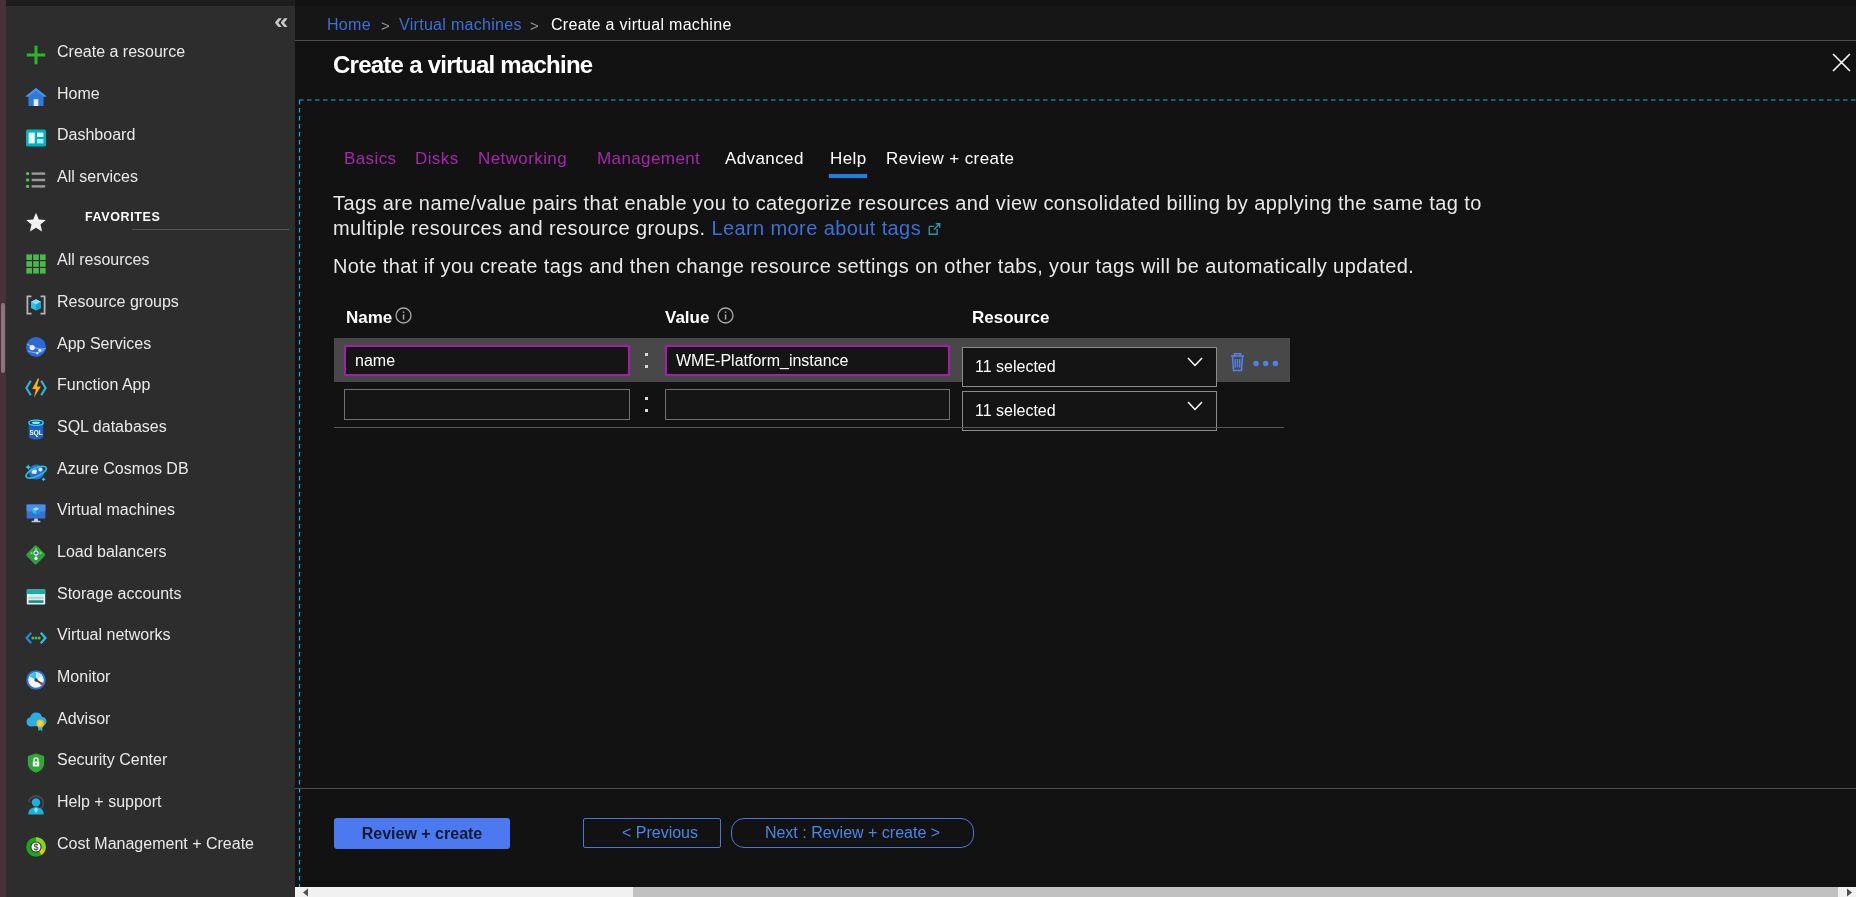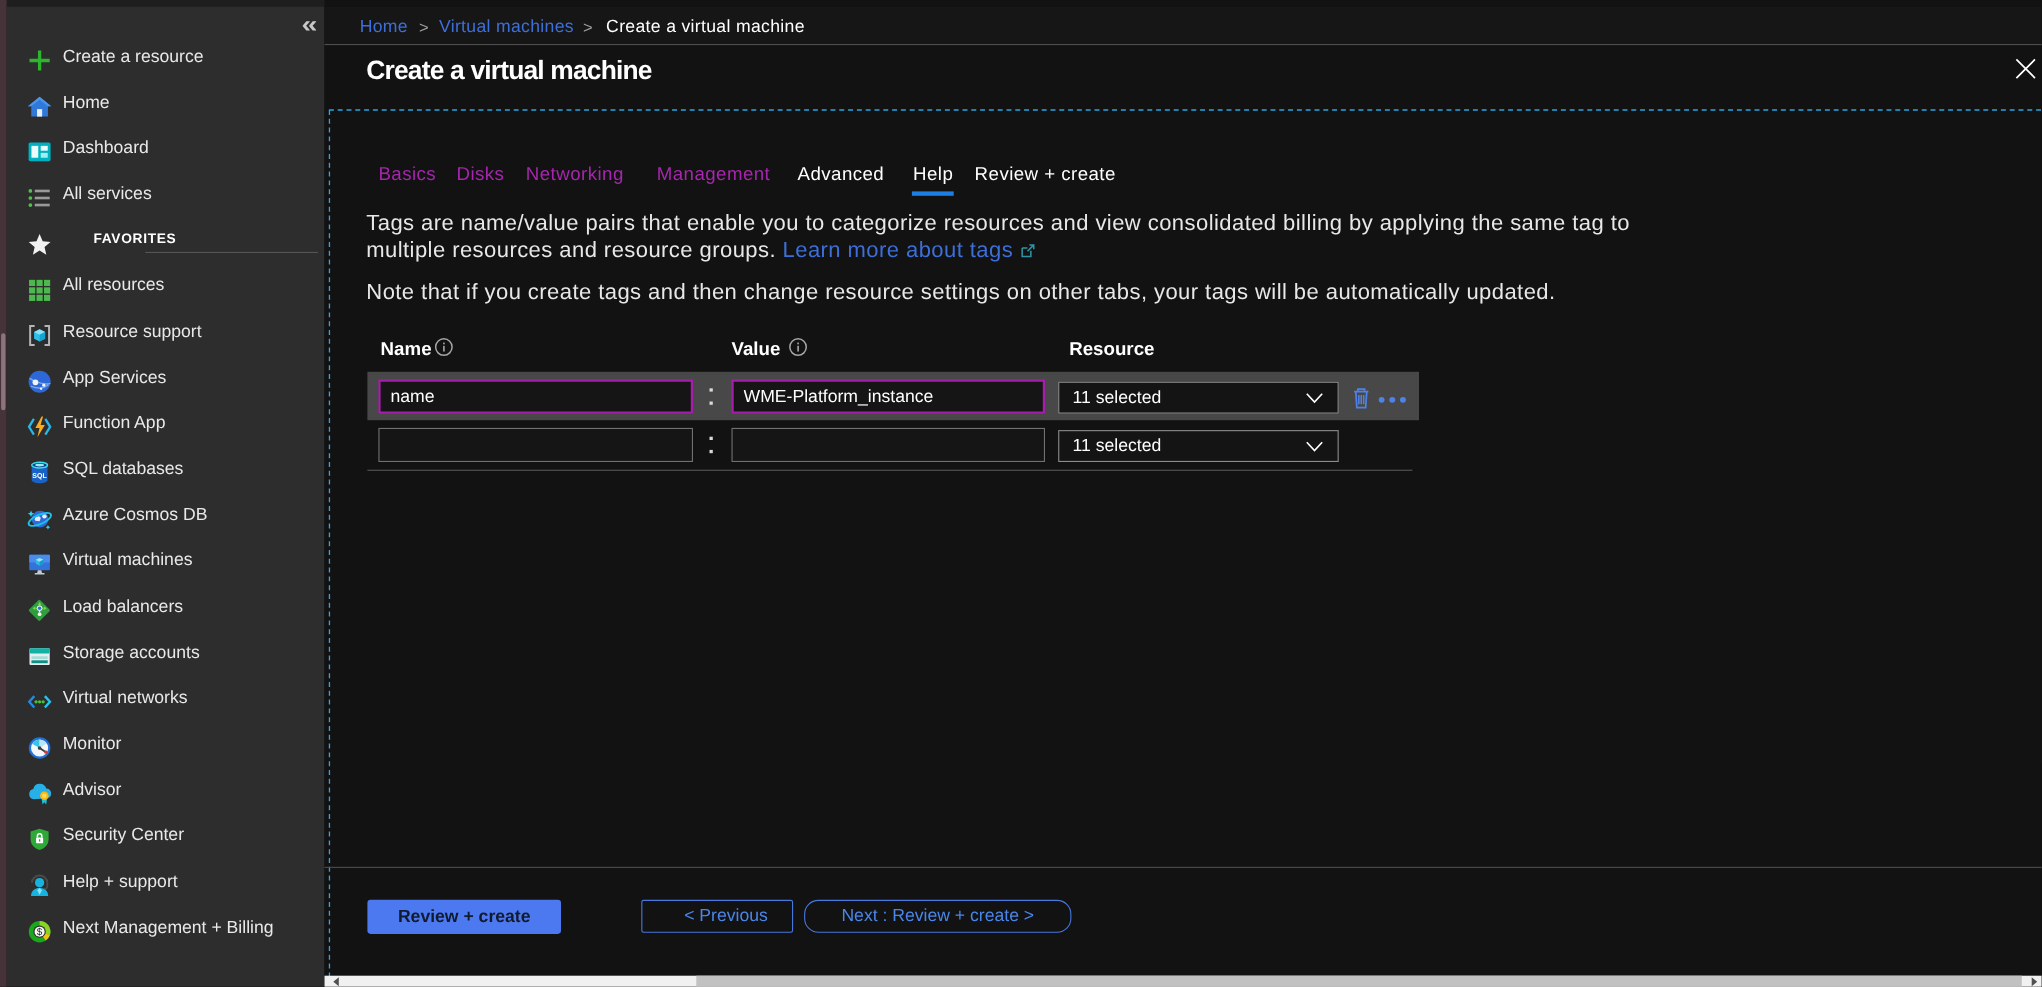--- a/index.html
+++ b/index.html
@@ -30,21 +30,21 @@
   .tab.done { color:#a626ae; }
   #tabline { position:absolute; left:829px; top:173.5px; width:38px; height:4px; background:#1b7fe4; }
   .para { position:absolute; font-size:20px; color:#e8e8e8; line-height:24.5px; letter-spacing:0.4px; white-space:nowrap; }
   
   .hdr { position:absolute; top:308px; font-size:17px; font-weight:bold; color:#ffffff; }
   #row1 { position:absolute; left:334px; top:338px; width:956px; height:44px; background:#484848; }
   .tin { position:absolute; height:31px; background:#151515; color:#ffffff; font-size:16px;
          font-family:"Liberation Sans", sans-serif; padding:0 9px; outline:none; }
   .tin.hot { border:2px solid #a51dab; border-radius:1px; }
   .tin.cold { border:1px solid #707070; }
-  .drop { position:absolute; left:962px; width:255px; height:29px; border:1px solid #8c8c8c; background:#141414;
+  .drop { position:absolute; left:962px; width:255px; height:40px; border:1px solid #8c8c8c; background:#141414;
           color:#fff; font-size:16px; display:flex; align-items:center; padding-left:12px; }
   #divider { position:absolute; left:334px; top:427px; width:950px; height:1px; background:#565656; }
   
   #footline { position:absolute; left:295px; top:788px; width:1561px; height:1px; background:#4e4e4e; }
   .btn { position:absolute; top:818px; font-size:16px; display:flex; align-items:center; justify-content:center; }
   #btn1 { left:334px; width:176px; height:31px; background:#4c79ef; color:#101b30; border-radius:3px; font-weight:600; }
   #btn2 { left:583px; width:138px; height:30px; border:1px solid #4877dd; color:#4a86ea; border-radius:2px;padding-left:16px; }
   #btn3 { left:731px; width:243px; height:30px; border:1px solid #4877dd; color:#4a86ea; border-radius:13px; }
   
   #sbtrack { position:absolute; left:295px; top:887px; width:1561px; height:10px; background:#f1f1f1; }
@@ -112,21 +112,21 @@
       </svg>
       <span>All resources</span>
     </div>
 <div class="sbi" style="top:287px">
       <svg viewBox="0 0 24 24">
         <path d="M7.5 3.4 H3.4 V20.6 H7.5 M16.5 3.4 H20.6 V20.6 H16.5" fill="none" stroke="#b5b5b5" stroke-width="1.8"></path>
         <path d="M12 6.3 L17 8.8 V14.9 L12 17.5 L7 14.9 V8.8 Z" fill="#2fc0e8"></path>
         <path d="M12 6.3 L17 8.8 L12 11.4 L7 8.8 Z" fill="#8ce2f5"></path>
         <path d="M12 11.4 L17 8.8 V14.9 L12 17.5 Z" fill="#15a4d0"></path>
       </svg>
-      <span>Resource support</span>
+      <span>Resource groups</span>
     </div>
 <div class="sbi" style="top:328.6px">
       <svg viewBox="0 0 24 24">
         <circle cx="12" cy="12" r="10" fill="#2d68d8"></circle>
         <path d="M3 9 C9 13 17 15 21.8 13.5 M4 16 C10 18.5 16 18 20 15" stroke="#7fa8ea" stroke-width="1.3" fill="none"></path>
         <circle cx="8.2" cy="12.6" r="2.6" fill="#f0f4fa"></circle>
         <circle cx="15.8" cy="15.2" r="1.5" fill="#f0f4fa"></circle>
         <circle cx="13.4" cy="18.3" r="1.1" fill="#f0f4fa"></circle>
       </svg>
       <span>App Services</span>
@@ -244,21 +244,21 @@
     </div>
 <div class="sbi" style="top:828.6px">
       <svg viewBox="0 0 24 24">
         <circle cx="12" cy="12" r="9.8" fill="#1ba71b"></circle>
         <path d="M12 2.2 A9.8 9.8 0 0 1 21.4 15 L12 12 Z" fill="#8ad425"></path>
         <path d="M21.4 15 A9.8 9.8 0 0 1 17.6 19.9 L12 12 Z" fill="#f4c20d"></path>
         <circle cx="12" cy="12" r="5.6" fill="#2d2d2d"></circle>
         <circle cx="12" cy="12" r="4.6" fill="#f4f7f4"></circle>
         <text x="12" y="15.4" font-size="9" fill="#222" text-anchor="middle" font-family="Liberation Sans">$</text>
       </svg>
-      <span>Next Management + Billing</span>
+      <span>Cost Management + Create</span>
     </div>
 </div>
 <div id="lstrip"></div>
 <div id="lthumb"></div>
 <div id="content"></div>
 <div id="crumbbar"></div>
 
 <div class="crumb" style="left:327px;"><a class="bl">Home</a></div>
 <div class="crumb" style="left:381px; color:#9a9a9a; font-size:15px; top:17px;">&gt;</div>
 <div class="crumb" style="left:399px;"><a class="bl">Virtual machines</a></div>

